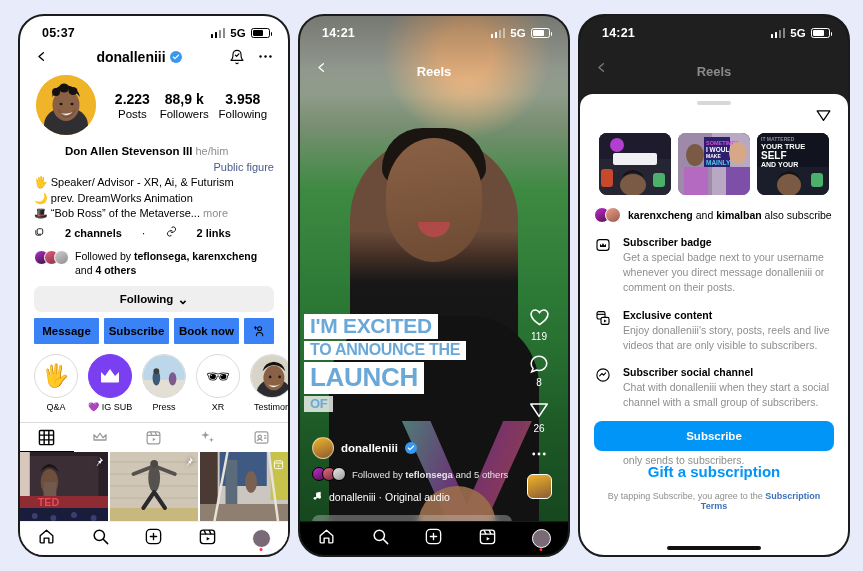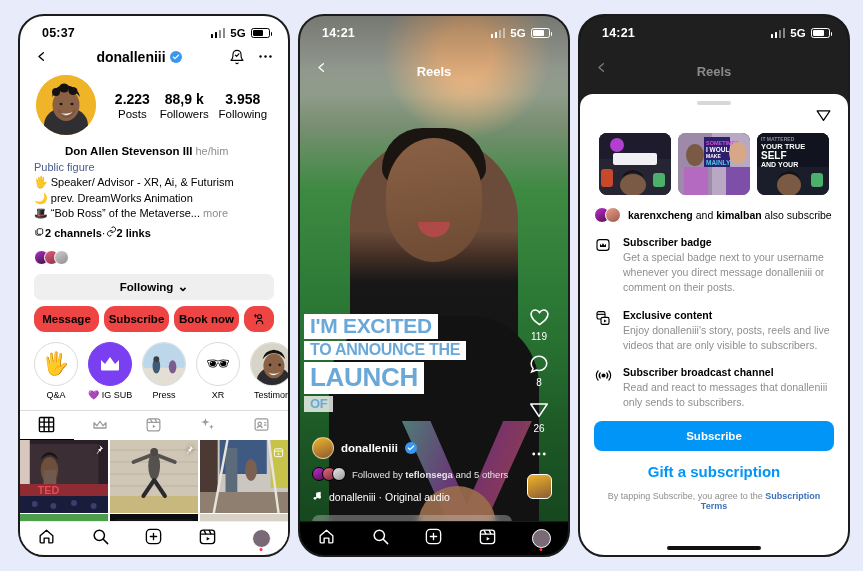--- a/index.html
+++ b/index.html
@@ -56,37 +56,37 @@
   .avatar-wrap { width:60px; height:60px; border-radius:50%; flex:none; overflow:hidden;
                  background:#f0b429; position:relative; }
   .stat-group { flex:1; display:flex; justify-content:space-around; padding-left:10px; }
   .stat { text-align:center; }
   .stat .n { font-size:14px; font-weight:bold; color:#000; }
   .stat .l { font-size:11.5px; color:#000; margin-top:1px; }
 
   .p1-bio { padding:8px 14px 0; font-size:11px; line-height:1.42; color:#000; }
   .bio-name { font-weight:bold; font-size:11.5px;margin-left:31px; }
   .bio-pronoun { color:#8e8e8e; font-weight:normal; }
-  .bio-cat { color:#4a5b8c; }
+  .bio-cat { color:#4a5b8c;text-align:right; }
   .bio-line { white-space:nowrap; overflow:hidden; }
   .more { color:#8e8e8e; }
-  .bio-meta { margin-top:4px; font-size:11px; display:flex; align-items:center; gap:0; }
+  .bio-meta { margin-top:4px; font-size:11px; display:flex; align-items:center; gap:20px; }
   .bio-meta b { font-weight:bold; }
   .followed { margin-top:7px; display:flex; align-items:flex-start; gap:6px; font-size:10.5px; line-height:1.35; }
   .fb-stack { display:flex; flex:none; margin-top:1px; }
   .fb-stack span { width:15px; height:15px; border-radius:50%; border:1.4px solid #fff;
                    margin-left:-5px; display:block; }
   .fb-stack span:first-child { margin-left:0; }
 
   .p1-actions { padding:9px 14px 0; }
   .btn-follow { width:100%; height:26px; background:#efefef; border:none; border-radius:7px;
                 font-size:11.5px; font-weight:bold; color:#000; cursor:pointer;
                 display:flex; align-items:center; justify-content:center; gap:4px; }
   .btn-row { display:flex; gap:5px; margin-top:6px; }
-  .btn-row button { height:26px; background:#ef4444; border:none; border-radius:11px;
+  .btn-row button { height:26px; background:#3b82f6; border:none; border-radius:1px;
                     font-size:11.5px; font-weight:bold; color:#000; cursor:pointer; flex:1; }
   .btn-sq { flex:0 0 30px !important; display:flex; align-items:center; justify-content:center; }
 
   .highlights { display:flex; gap:10px; padding:10px 14px 0; overflow:hidden; }
   .hl { width:44px; flex:none; text-align:center; }
   .hl-circ { width:44px; height:44px; border-radius:50%; border:1px solid #dbdbdb;
              display:flex; align-items:center; justify-content:center; overflow:hidden;
              background:#fff; font-size:22px; }
   .hl-label { font-size:9px; color:#000; margin-top:4px; white-space:nowrap;
               overflow:hidden; text-overflow:clip; }
@@ -333,20 +333,24 @@
         </span>
         <b>2 links</b>
       </div>
 
       <div class="followed">
         <span class="fb-stack">
           <span style="background:linear-gradient(150deg,#b030c8,#3a1040)"></span>
           <span style="background:linear-gradient(150deg,#e35d7a,#8a3050)"></span>
           <span style="background:linear-gradient(150deg,#cfcfcf,#8e8e8e)"></span>
         </span>
+        <span>
+          <span>Followed by </span><b>teflonsega, karenxcheng</b>
+          <span>and </span><b>4 others</b>
+        </span>
       </div>
     </div>
 
     <div class="p1-actions">
       <button class="btn-follow">
         <span>Following</span>
         <span style="font-size:13px">⌄</span>
       </button>
       <div class="btn-row">
         <button>Message</button>
@@ -840,20 +844,32 @@
               <rect x="9" y="11" width="12" height="10.5" rx="2.5" fill="#fff"></rect>
               <path d="M13.5 14.2l4 2.2-4 2.2z" fill="#000" stroke="none"></path>
             </svg>
         </span>
         <div>
           <div class="perk-t">Exclusive content</div>
           <div class="perk-d">Enjoy donalleniii's story, posts, reels and live videos that are only visible to subscribers.</div>
         </div>
       </div>
 
+      <div class="perk">
+        <span class="perk-ico">
+          <svg width="16" height="16" viewBox="0 0 24 24" fill="none" stroke="#000" stroke-width="1.7">
+              <circle cx="12" cy="12" r="9.2"></circle>
+              <path d="M7 13.2l3.3-3.4 2.6 2.3 3.1-3.3" stroke-linecap="round" stroke-linejoin="round"></path>
+            </svg>
+        </span>
+        <div>
+          <div class="perk-t">Subscriber social channel</div>
+          <div class="perk-d">Chat with donalleniii when they start a social channel with a small group of subscribers.</div>
+        </div>
+      </div>
 
       <div class="perk">
         <span class="perk-ico">
           <svg width="17" height="17" viewBox="0 0 24 24" fill="none" stroke="#000" stroke-width="1.7" stroke-linecap="round">
               <circle cx="12" cy="12" r="2.1" fill="#000"></circle>
               <path d="M7.4 8.4a5.6 5.6 0 0 0 0 7.2M16.6 8.4a5.6 5.6 0 0 1 0 7.2"></path>
               <path d="M4.4 5.6a9.5 9.5 0 0 0 0 12.8M19.6 5.6a9.5 9.5 0 0 1 0 12.8"></path>
             </svg>
         </span>
         <div>

